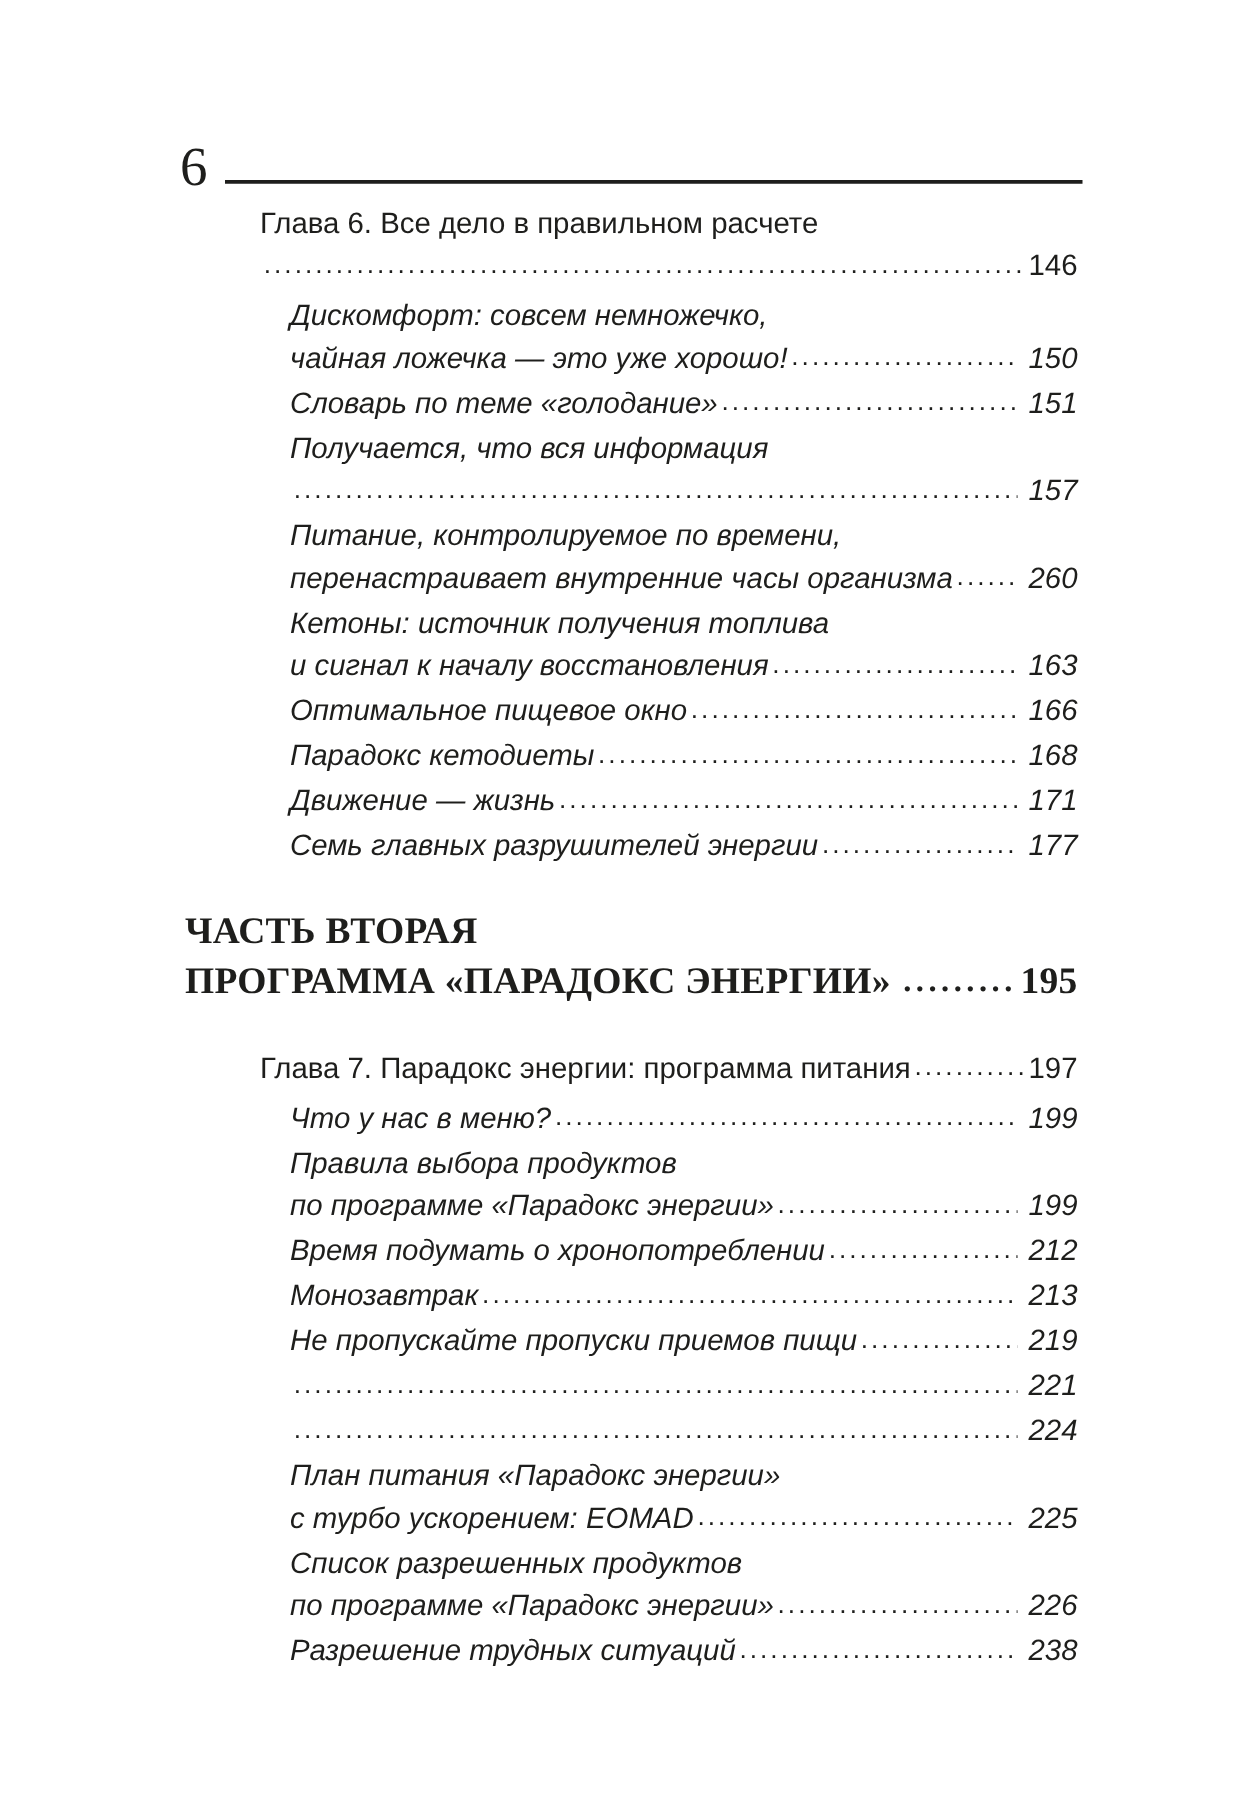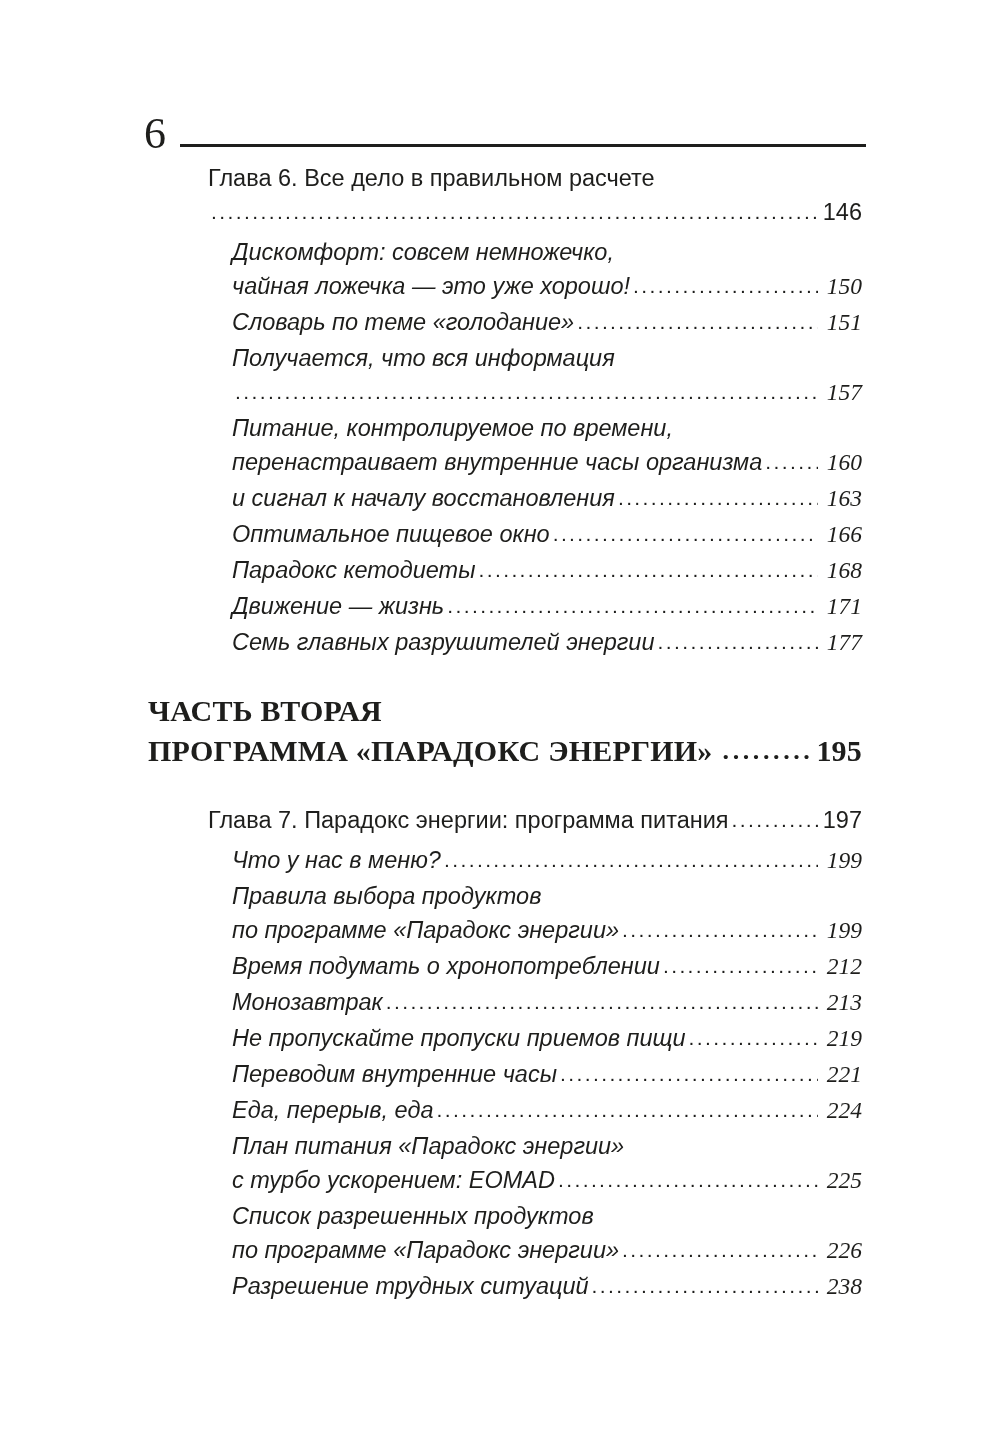--- a/index.html
+++ b/index.html
@@ -86,21 +86,21 @@
   .e-part .dots {
     font-size: 26px;
     letter-spacing: 3.6px;
     font-weight: 700;
     margin-left: 10px;
   }
 
   
   .pg { flex: 0 0 auto; white-space: nowrap; }
   .e-chapter .pg { padding-left: 1px; }
-  .e-sub .pg { font-style: italic; padding-left: 8px; font-family: Liberation Serif, serif; }
+  .e-sub .pg { font-style: italic; padding-left: 8px; }
   .e-part .pg { padding-left: 2px; }
 </style>
 </head>
 <body>
 
 <div class="page">
   <div class="folio">6</div>
   <div class="head-rule"></div>
   <div class="toc">
       <div class="entry e-chapter">
@@ -138,24 +138,27 @@
           <span class="pg">157</span>
         </div>
       </div>
       <div class="entry e-sub">
         <div class="line">
           <span class="label">Питание, контролируемое по времени,</span>
         </div>
         <div class="line">
           <span class="label">перенастраивает внутренние часы организма</span>
           <span class="dots">....................................................................................................................................................................................................................................................................</span>
-          <span class="pg">160</span>
-        </div>
-      </div>
-      <div class="entry e-sub">
+          <span class="pg">260</span>
+        </div>
+      </div>
+      <div class="entry e-sub">
+        <div class="line">
+          <span class="label">Кетоны: источник получения топлива</span>
+        </div>
         <div class="line">
           <span class="label">и сигнал к началу восстановления</span>
           <span class="dots">....................................................................................................................................................................................................................................................................</span>
           <span class="pg">163</span>
         </div>
       </div>
       <div class="entry e-sub">
         <div class="line">
           <span class="label">Оптимальное пищевое окно</span>
           <span class="dots">....................................................................................................................................................................................................................................................................</span>
@@ -233,28 +236,26 @@
       </div>
       <div class="entry e-sub">
         <div class="line">
           <span class="label">Не пропускайте пропуски приемов пищи</span>
           <span class="dots">....................................................................................................................................................................................................................................................................</span>
           <span class="pg">219</span>
         </div>
       </div>
       <div class="entry e-sub">
         <div class="line">
-          <span class="label">Переводим внутренние часы</span>
           <span class="dots">....................................................................................................................................................................................................................................................................</span>
           <span class="pg">221</span>
         </div>
       </div>
       <div class="entry e-sub">
         <div class="line">
-          <span class="label">Еда, перерыв, еда</span>
           <span class="dots">....................................................................................................................................................................................................................................................................</span>
           <span class="pg">224</span>
         </div>
       </div>
       <div class="entry e-sub">
         <div class="line">
           <span class="label">План питания «Парадокс энергии»</span>
         </div>
         <div class="line">
           <span class="label">с турбо ускорением: EOMAD</span>

